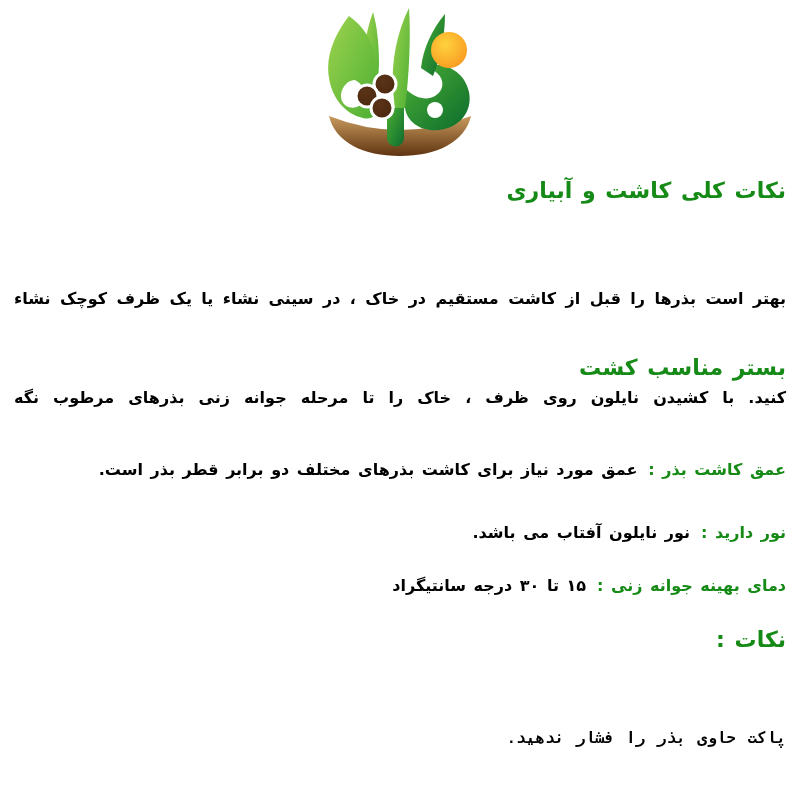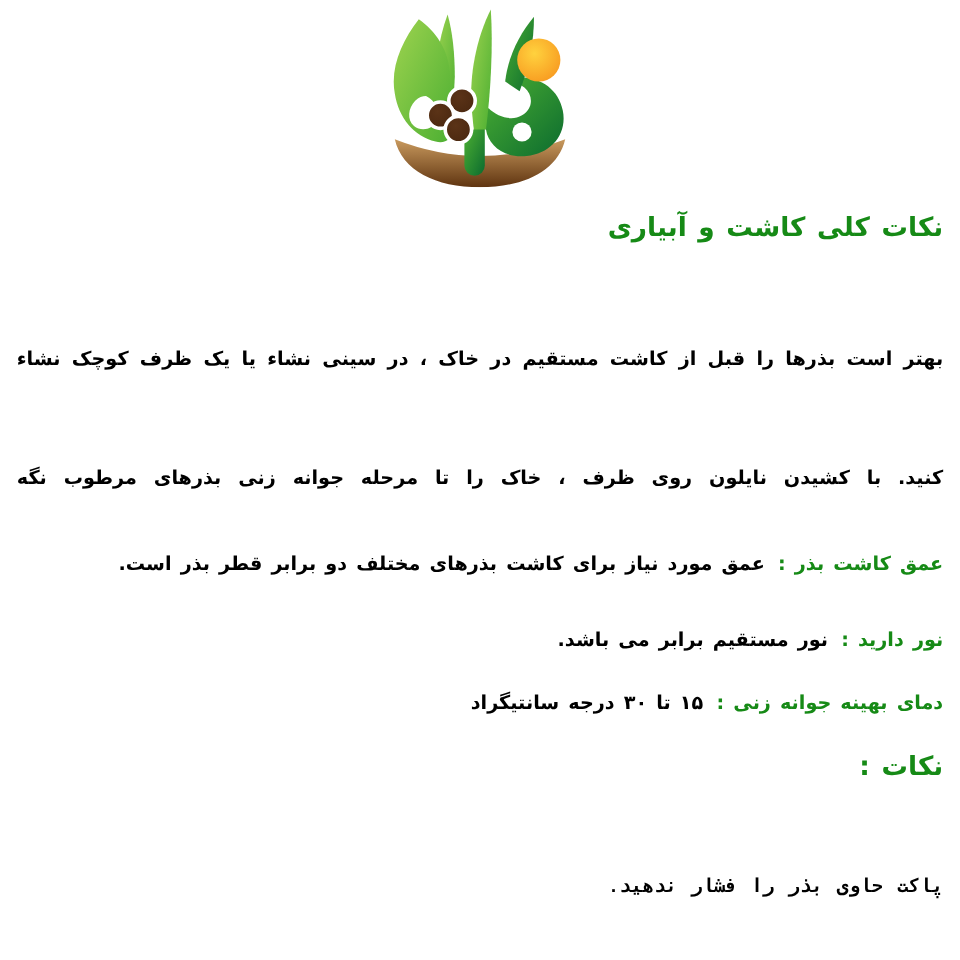--- a/index.html
+++ b/index.html
@@ -74,24 +74,25 @@
     <circle cx="122" cy="46" r="18" fill="url(#gSun)"></circle>
   </svg>
 
   <div class="block h green" style="top:176px">نکات کلی کاشت و آبیاری</div>
 
   <div class="block para" style="top:219px">
     <div class="pline just">بهتر است بذرها را قبل از کاشت مستقیم در خاک ، در سینی نشاء یا یک ظرف کوچک نشاء</div>
     <div class="pline just">کنید. با کشیدن نایلون روی ظرف ، خاک را تا مرحله جوانه زنی بذرهای مرطوب نگه</div>
   </div>
 
+  <div class="block h green" style="top:353px">بستر مناسب کشت</div>
 
   <div class="block" style="top:455px"><span class="green label">عمق کاشت بذر :</span><span>عمق مورد نیاز برای کاشت بذرهای مختلف دو برابر قطر بذر است.</span></div>
 
-  <div class="block" style="top:518px"><span class="green label">نور دارید :</span><span>نور مستقیم برابر می باشد.</span></div>
+  <div class="block" style="top:518px"><span class="green label">نور دارید :</span><span>نور نایلون آفتاب می باشد.</span></div>
 
   <div class="block" style="top:571px"><span class="green label">دمای بهینه جوانه زنی :</span><span>۱۵ تا ۳۰ درجه سانتیگراد</span></div>
 
   <div class="block h green" style="top:625px">نکات :</div>
   <div class="block notes" style="top:662px">
     <div class="nline">پاکت حاوی بذر را فشار ندهید.</div>
     
     
   </div>
 

